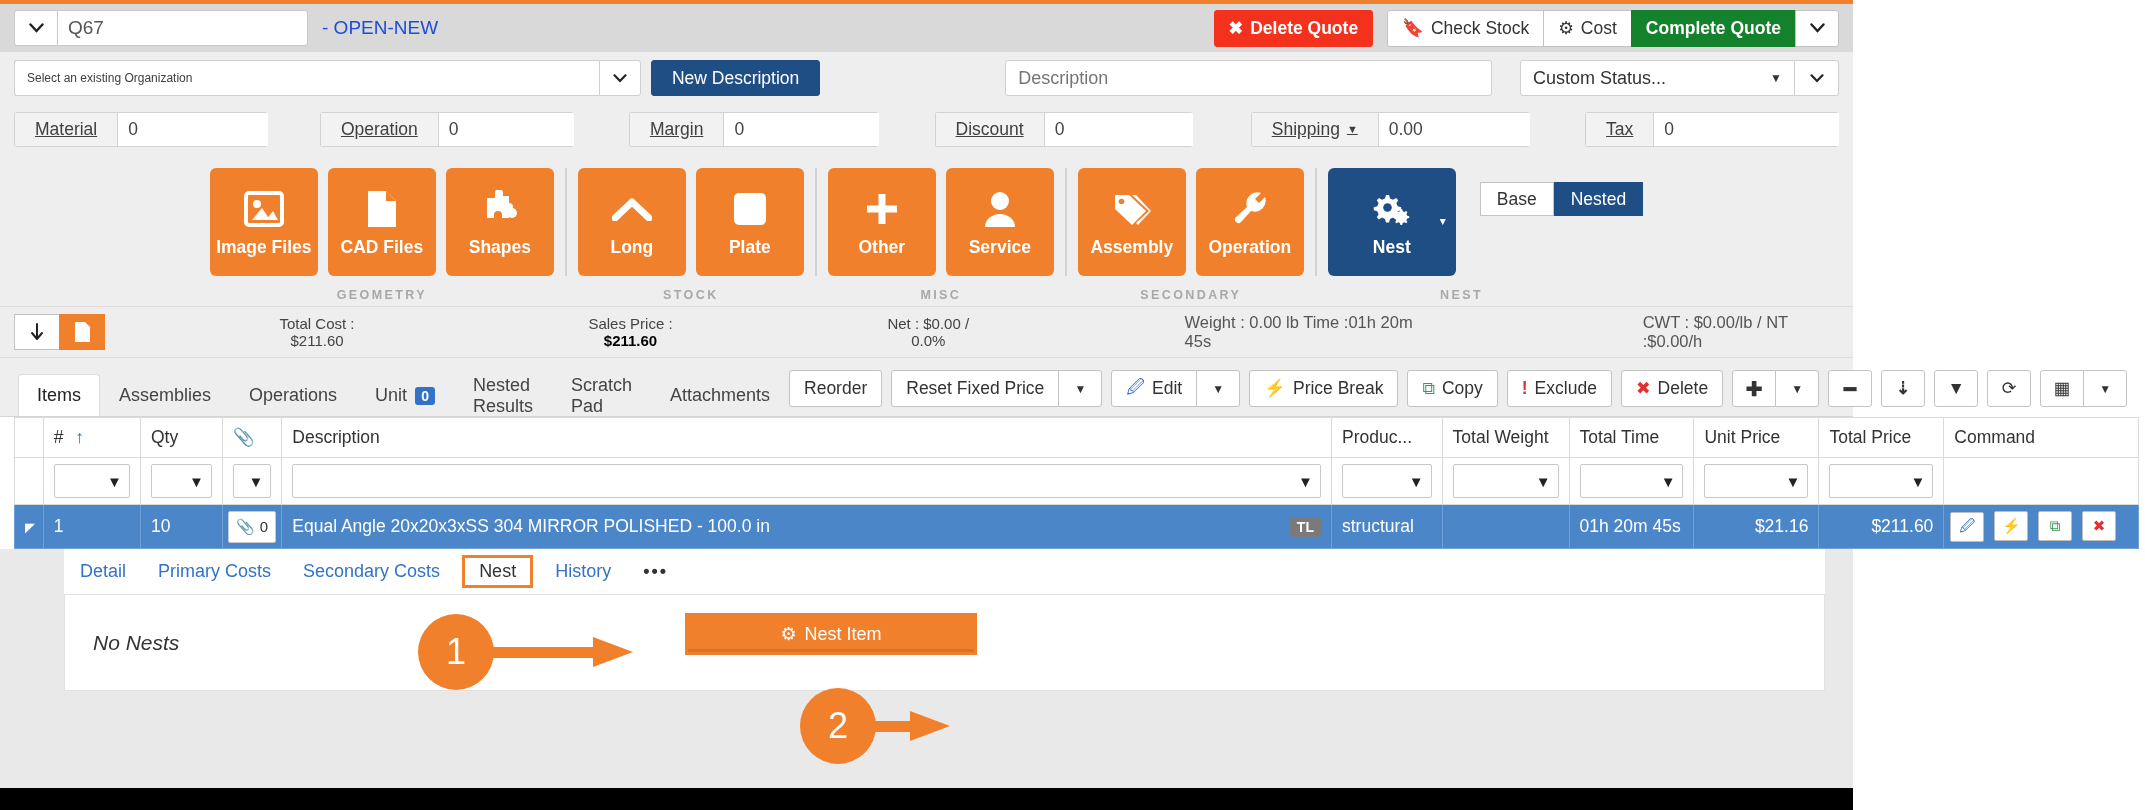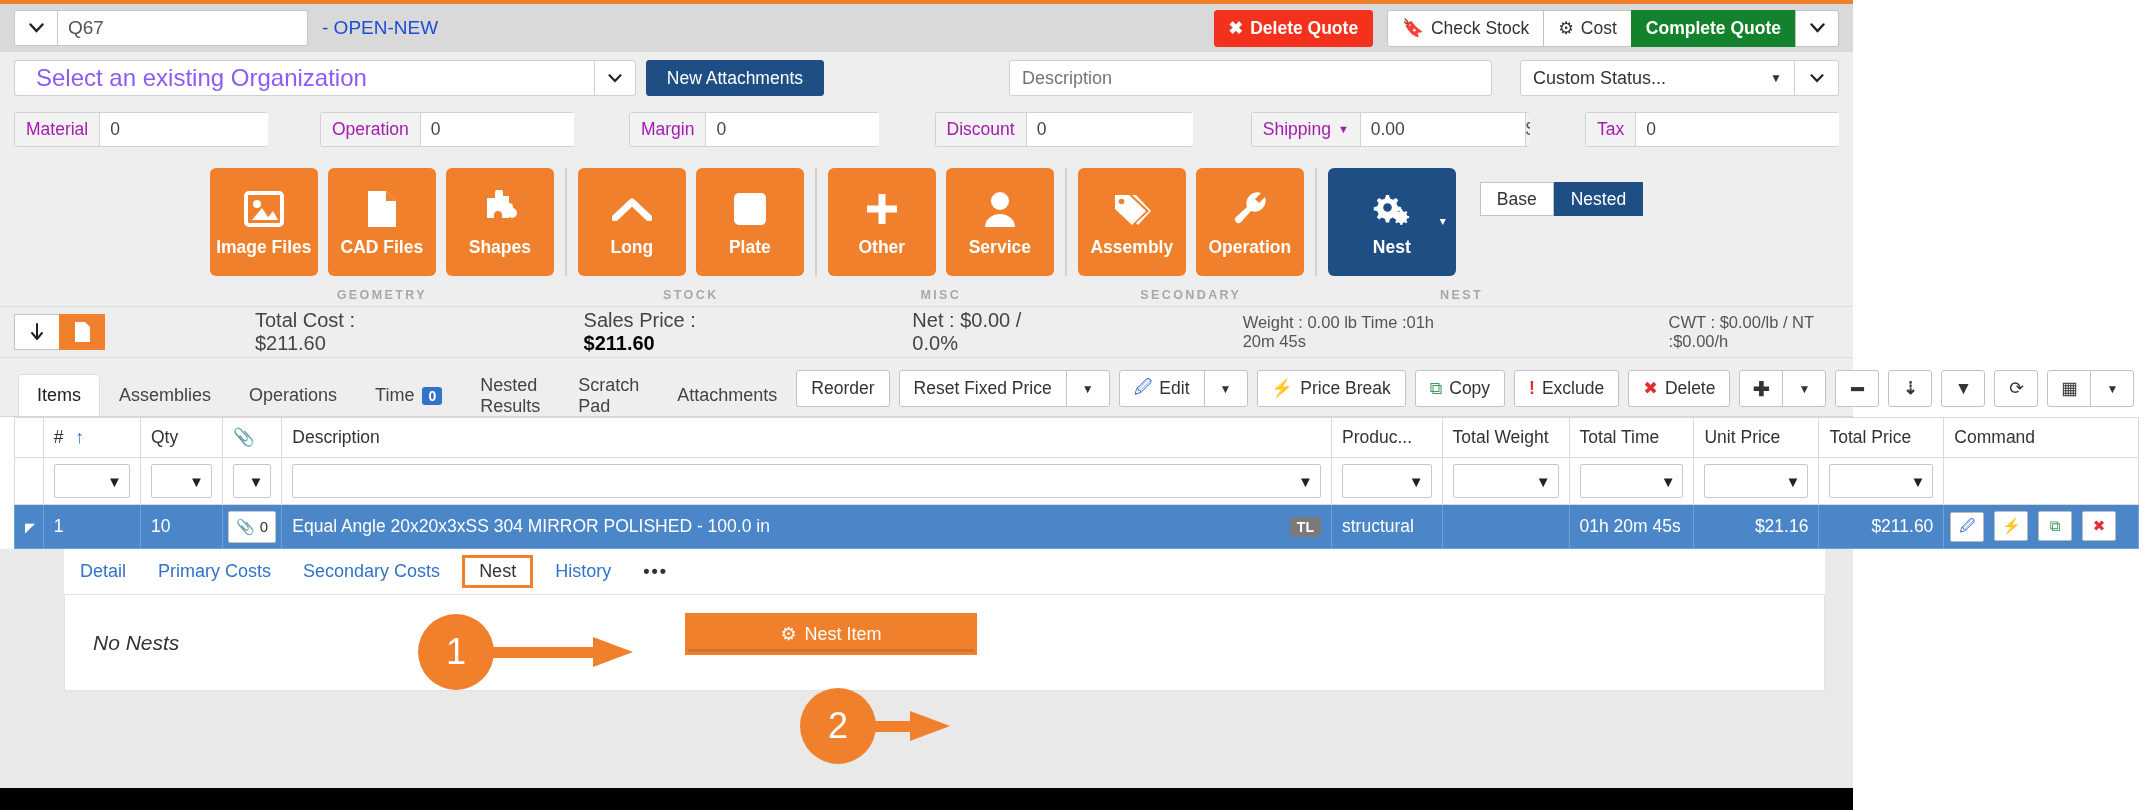--- a/index.html
+++ b/index.html
@@ -44,21 +44,21 @@
   .btn-group { display:flex; }
   .btn-group .btn { border-radius:0; margin-left:-1px; }
   .btn-group .btn:first-child { border-radius:3px 0 0 3px; margin-left:0; }
   .btn-group .btn:last-child { border-radius:0 3px 3px 0; }
   .mr14 { margin-right:14px; }
   .ml10 { margin-left:10px; }
   .hdr2 { display:flex; align-items:center; height:52px; background:#eeeeee; padding:0 14px; }
   .select-wrap { display:flex; width:645px; height:36px; }
   .select-txt {
     flex:1; background:#fff; border:1px solid #cfcfcf; border-right:none;
-    display:flex; align-items:center; padding:0 21px; color:#8b5cf6; font-size:24px;
+    display:flex; align-items:center; padding:0 12px; color:#404040; font-size:12px;
     border-radius:3px 0 0 3px;
   }
   .select-caret {
     width:42px; background:#fff; border:1px solid #cfcfcf;
     display:flex; align-items:center; justify-content:center; cursor:pointer;
     border-radius:0 3px 3px 0; font-size:15px;
   }
   .btn-primary { background:#1f4e85; border-color:#1f4e85; color:#fff; }
   .desc-input {
     width:500px; height:36px; background:#fff; border:1px solid #cfcfcf;
@@ -74,21 +74,21 @@
     width:44px; height:36px; background:#fff; border:1px solid #cfcfcf; border-left:none;
     display:flex; align-items:center; justify-content:center; cursor:pointer;
     border-radius:0 3px 3px 0; font-size:15px;
   }
 
   
   .hdr3 { display:flex; align-items:center; height:50px; background:#eeeeee; padding:0 14px; }
   .ifield { display:flex; height:35px; border-radius:3px; overflow:hidden; }
   .ifield .lbl {
     background:#f2f2f2; border:1px solid #d2d2d2; border-right:none;
-    padding:0 11px; display:flex; align-items:center; font-size:17.5px; color:#a21caf;
+    padding:0 20px; display:flex; align-items:center; font-size:17.5px; color:#404040;text-decoration:underline;
   }
   .ifield input {
     border:1px solid #d2d2d2; background:#fff; font-size:17.5px; color:#444;
     padding:0 10px; font-family:"Liberation Sans", sans-serif; outline:none;
   }
   .ifield .unit {
     background:#f2f2f2; border:1px solid #d2d2d2; border-left:none;
     width:38px; display:flex; align-items:center; justify-content:center;
     font-size:17.5px; color:#555;
   }
@@ -121,21 +121,21 @@
   
   .summary {
     height:52px; background:#eeeeee; border-top:1px solid #ddd; border-bottom:1px solid #ddd;
     display:flex; align-items:center; padding:0 14px;
   }
   .sm-btn {
     width:46px; height:36px; display:flex; align-items:center; justify-content:center;
     background:#fff; border:1px solid #c3c3c3; cursor:pointer; font-size:17px;
   }
   .sm-btn.orange { background:#f0802b; border-color:#f0802b; color:#fff; margin-left:-1px; }
-  .sm-item { font-size:20px; color:#444; }
+  .sm-item { font-size:15px; color:#444;text-align:center; }
   .sm-item b { color:#000; }
   .sm-small { font-size:16.5px; color:#555; }
 
   
   .tabsrow {
     height:58px; background:#eeeeee; display:flex; align-items:flex-end;
     padding:0 14px 0 18px;
   }
   .tabs { display:flex; align-items:flex-end; height:100%; }
   .tab {
@@ -274,21 +274,21 @@
   <div class="hdr2">
     <div class="select-wrap">
       <div class="select-txt">Select an existing Organization</div>
       <div class="select-caret">
         <svg width="14" height="9" viewBox="0 0 14 9">
             <path d="M1.5 1.3 L7 7 L12.5 1.3" stroke="#222" stroke-width="2.2" fill="none" stroke-linecap="round"></path>
           </svg>
       </div>
     </div>
     <button class="btn btn-primary ml10" style="height:36px;padding:0 20px;">
-      <span>New Attachments</span>
+      <span>New Description</span>
     </button>
     <input class="desc-input" style="margin-left: 185px;" placeholder="Description">
     <div style="display:flex;margin-left:28px;">
       <div class="status-sel">
         <span>Custom Status...</span>
         <span style="font-size:12px;">▼</span>
       </div>
       <div class="status-caret">
         <svg width="14" height="9" viewBox="0 0 14 9">
             <path d="M1.5 1.3 L7 7 L12.5 1.3" stroke="#222" stroke-width="2.2" fill="none" stroke-linecap="round"></path>
@@ -507,21 +507,21 @@
       <div class="tab active">
         <span>Items</span>
       </div>
       <div class="tab">
         <span>Assemblies</span>
       </div>
       <div class="tab">
         <span>Operations</span>
       </div>
       <div class="tab">
-        <span>Time</span>
+        <span>Unit</span>
         <span class="badge">0</span>
       </div>
       <div class="tab">
         <span>Nested Results</span>
       </div>
       <div class="tab">
         <span>Scratch Pad</span>
       </div>
       <div class="tab">
         <span>Attachments</span>

